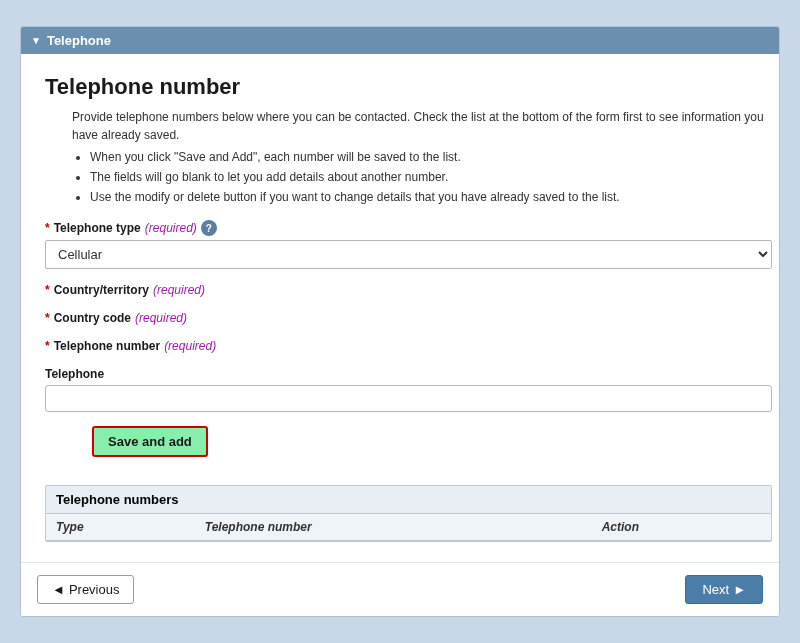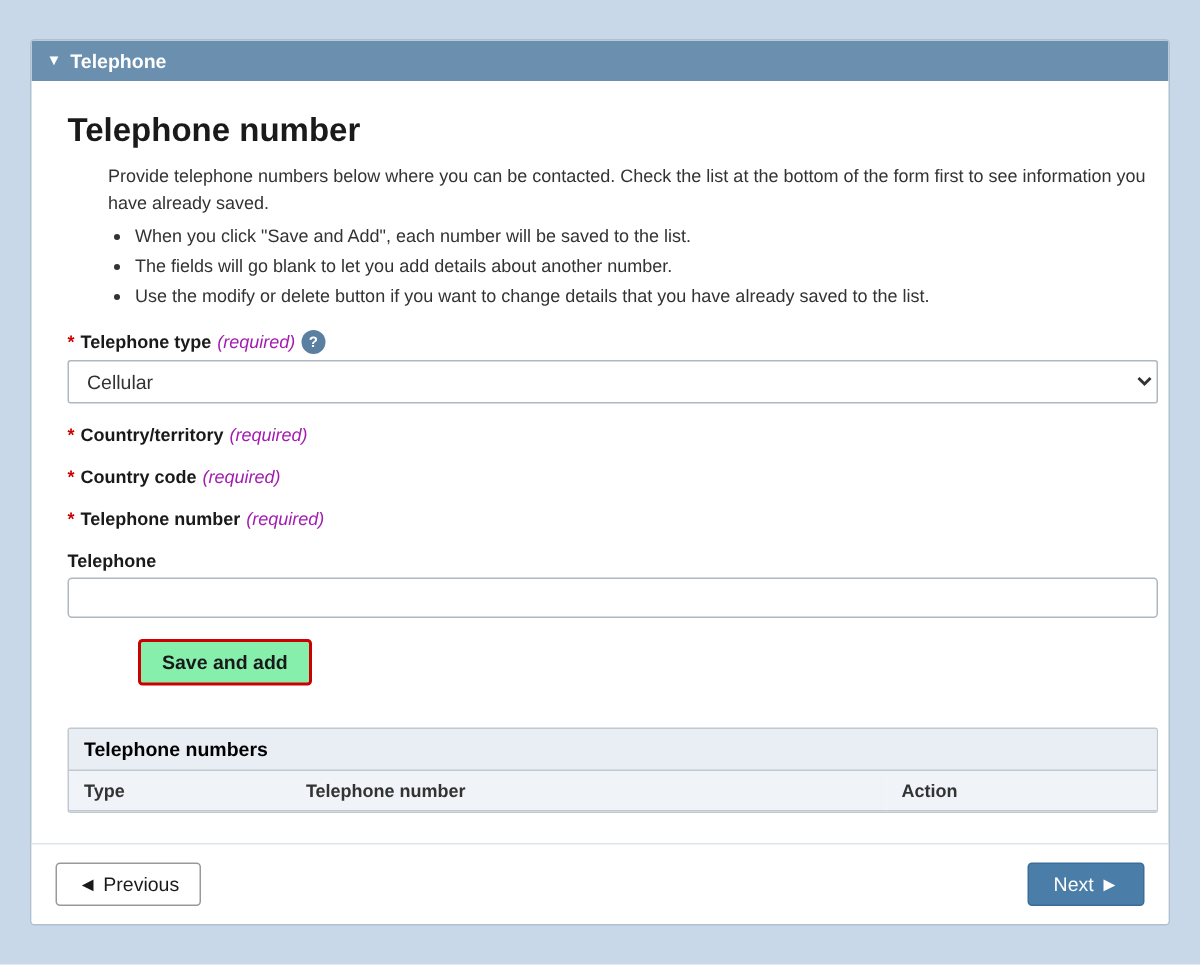--- a/index.html
+++ b/index.html
@@ -132,20 +132,21 @@
     .tele-table-header {
       background: #e8eef4;
       padding: 6px 10px;
       font-size: 13px;
       font-weight: bold;
       border-bottom: 1px solid #c0c8d0;
     }
     .tele-table {
       width: 100%;
       border-collapse: collapse;
+      font-style: italic;
     }
     .tele-table th {
       background: #f0f4f8;
       padding: 6px 10px;
       text-align: left;
       font-size: 12px;
       font-weight: bold;
       color: #333;
       border-bottom: 1px solid #c0c8d0;
     }

